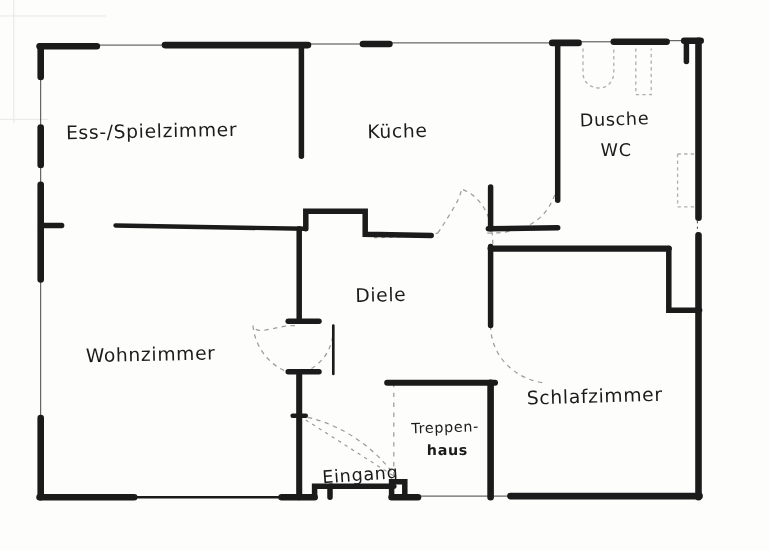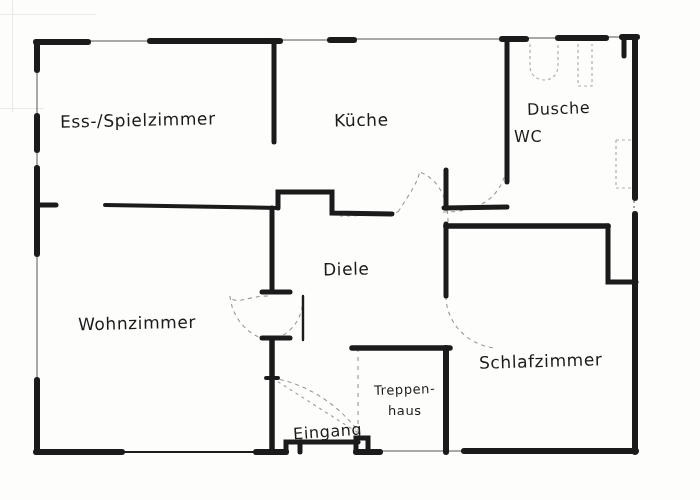--- a/index.html
+++ b/index.html
@@ -168,27 +168,27 @@
       <line x1="624" y1="37" x2="624" y2="56" stroke-width="5"></line>
     </g>
   </svg>
 
   <div class="room-label label-lg rot-slight" style="left:60px; top:110px;">Ess-/Spielzimmer</div>
 
   <div class="room-label label-lg rot-slight" style="left:334px; top:110px;">Küche</div>
 
   <div class="room-label label-md rot-slight2" style="left:527px; top:99px;">Dusche</div>
 
-  <div class="room-label label-md" style="left:514px; top:127px;">WC</div>
+  <div class="room-label label-md" style="left:546px; top:127px;">WC</div>
 
   <div class="room-label label-lg rot-slight" style="left:323px; top:259px;">Diele</div>
 
   <div class="room-label label-lg rot-slight" style="left:78px; top:313px;">Wohnzimmer</div>
 
   <div class="room-label label-lg rot-slight3" style="left:479px; top:351px;">Schlafzimmer</div>
 
   <div class="room-label label-sm rot-slight2" style="left:374px; top:382px;">Treppen-</div>
 
-  <div class="room-label label-sm" style="left:388px; top:403px;">haus</div>
+  <div class="room-label label-sm" style="left:388px; top:403px;font-weight:bold;">haus</div>
 
   <div class="room-label label-md" style="left:293px; top:422px; transform:rotate(-4deg);">Eingang</div>
 
 </div>
 
 </body></html>

